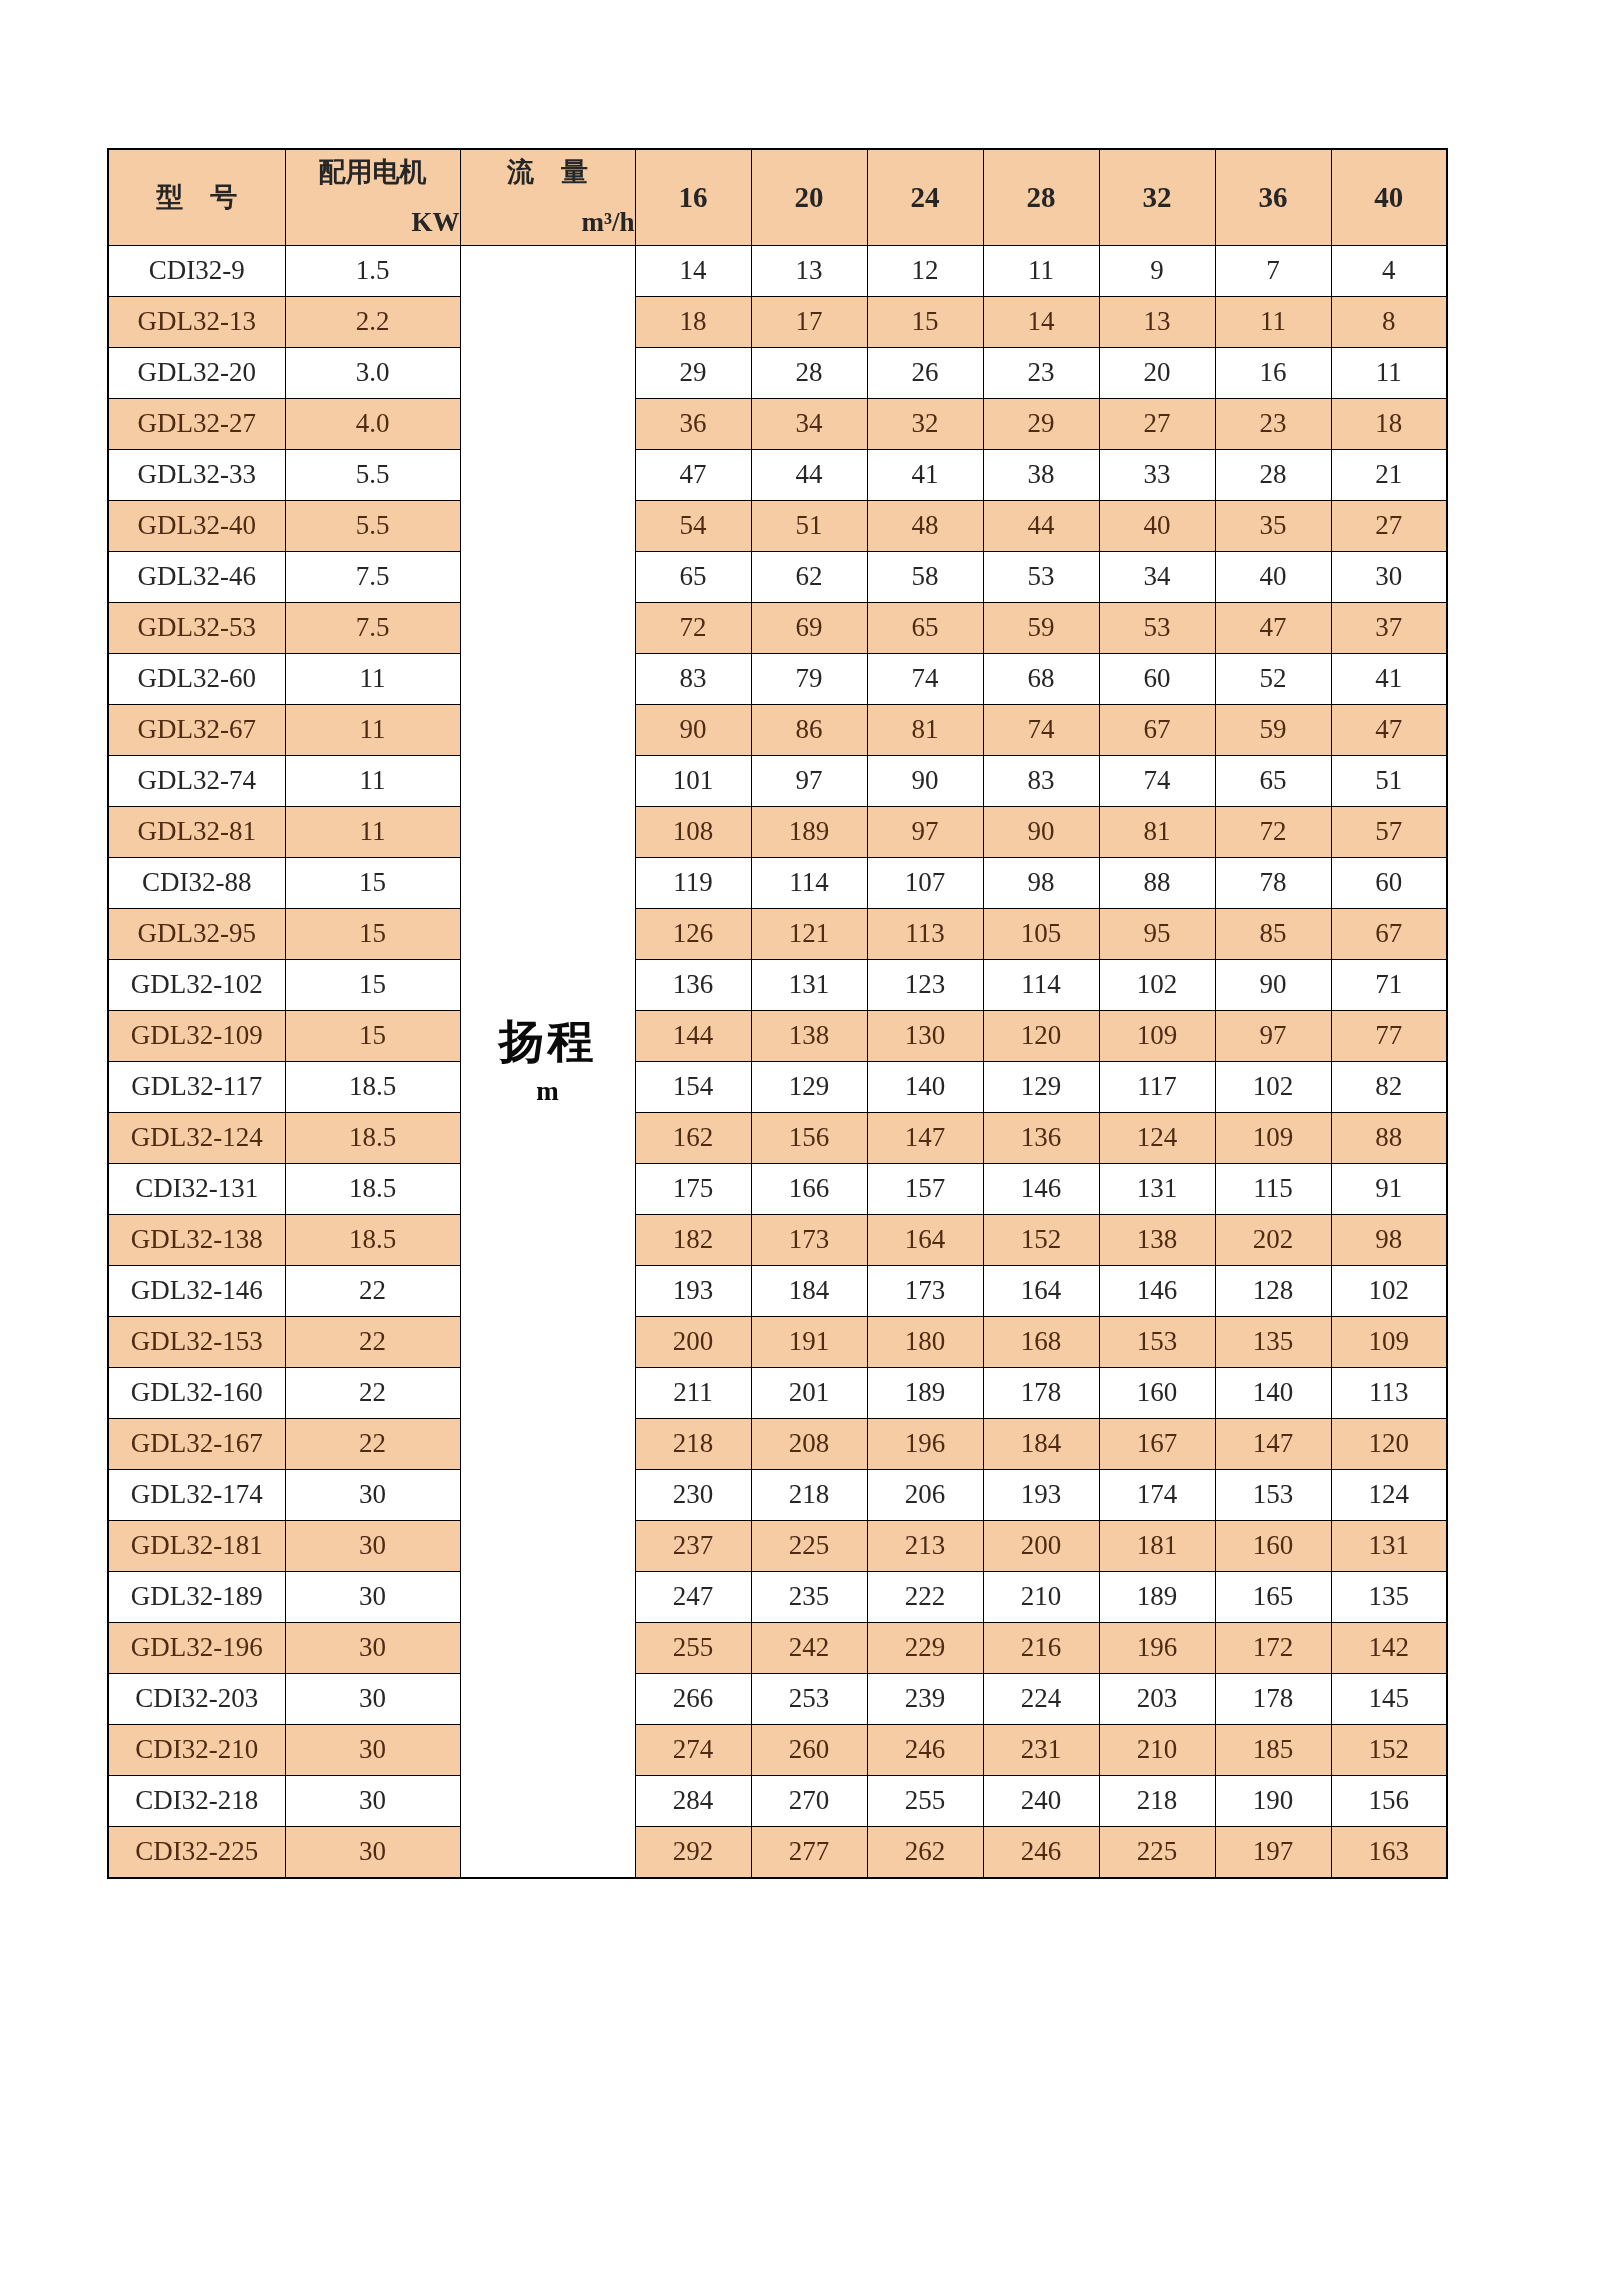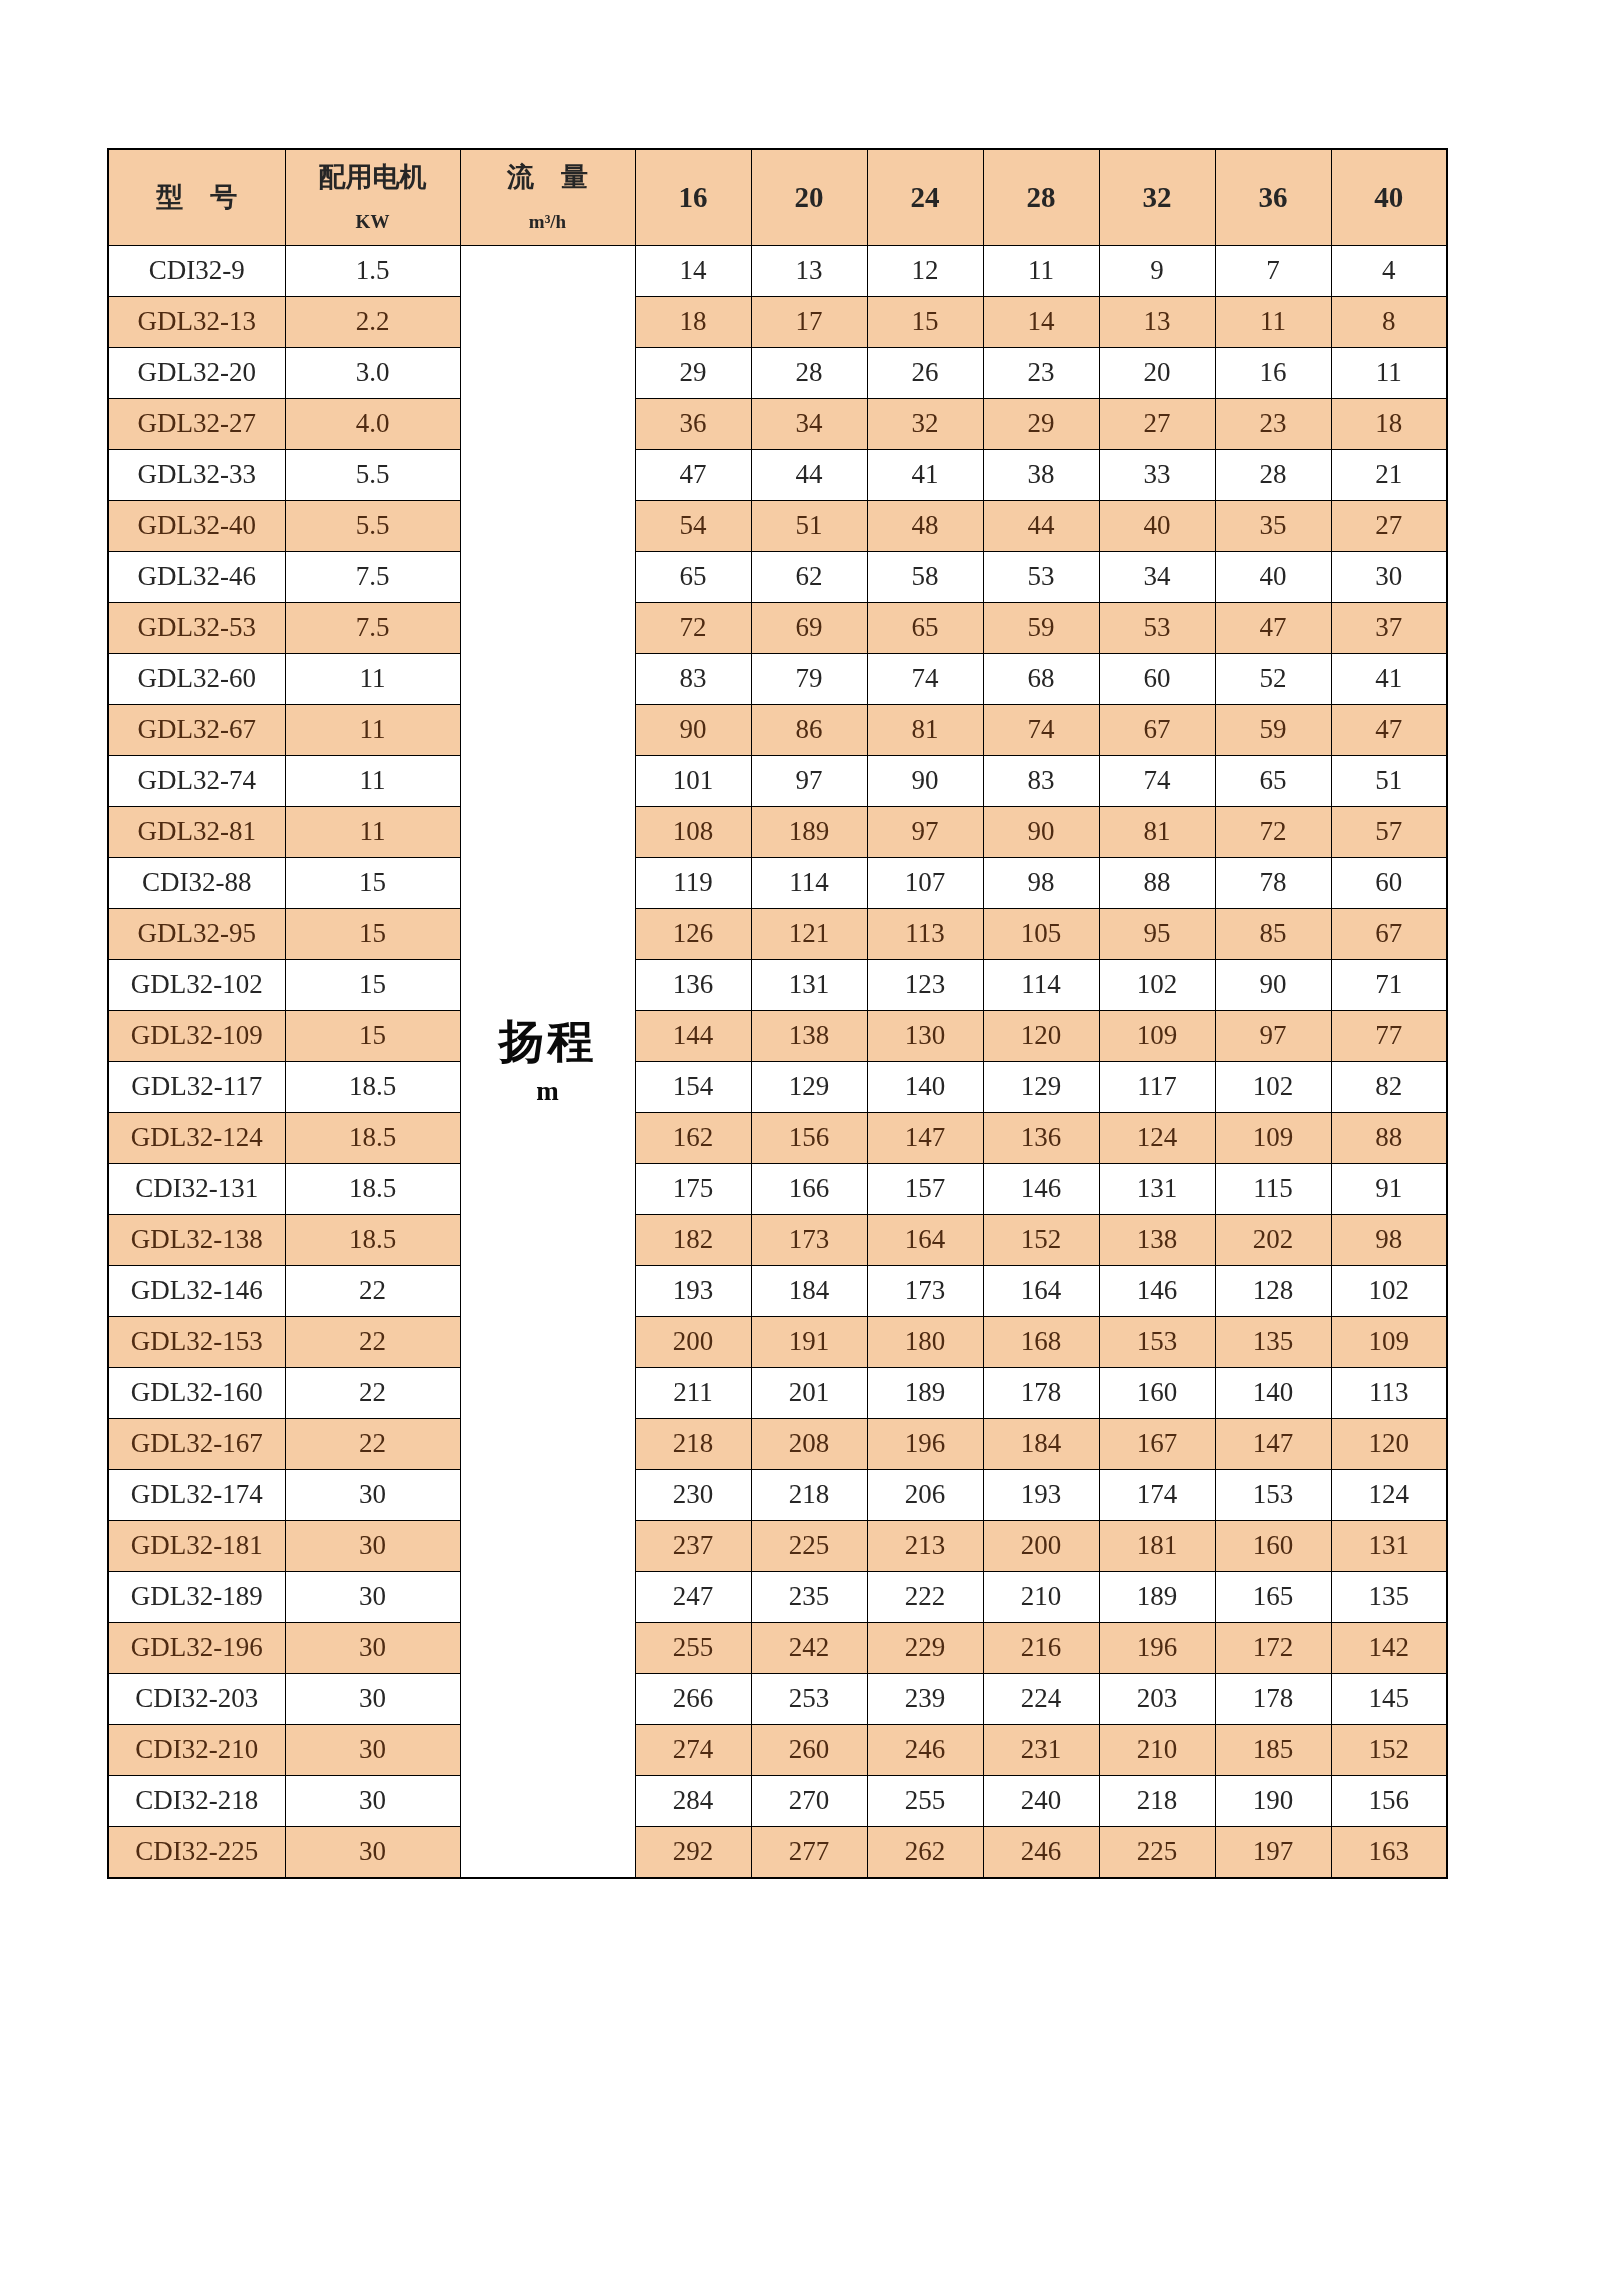--- a/index.html
+++ b/index.html
@@ -38,21 +38,21 @@
     white-space:nowrap;
   }
   thead th{
     height:95px;
     background:var(--alt-bg);
     font-weight:bold;
     font-size:30px;
     color:#0a0a0a;
   }
   thead th.flow-col-th{font-size:29px;}
-  thead th .sub{font-size:19px;margin-top:18px;}
+  thead th .sub{font-size:27px;margin-top:18px;text-align:right;}
   tbody tr{height:51px;}
   tbody tr.alt td{
     background:var(--alt-bg);
     color:var(--alt-text);
   }
   td.model-cell{
     text-align:left;
     padding-left:16px;
     margin-top:35px;
   }

